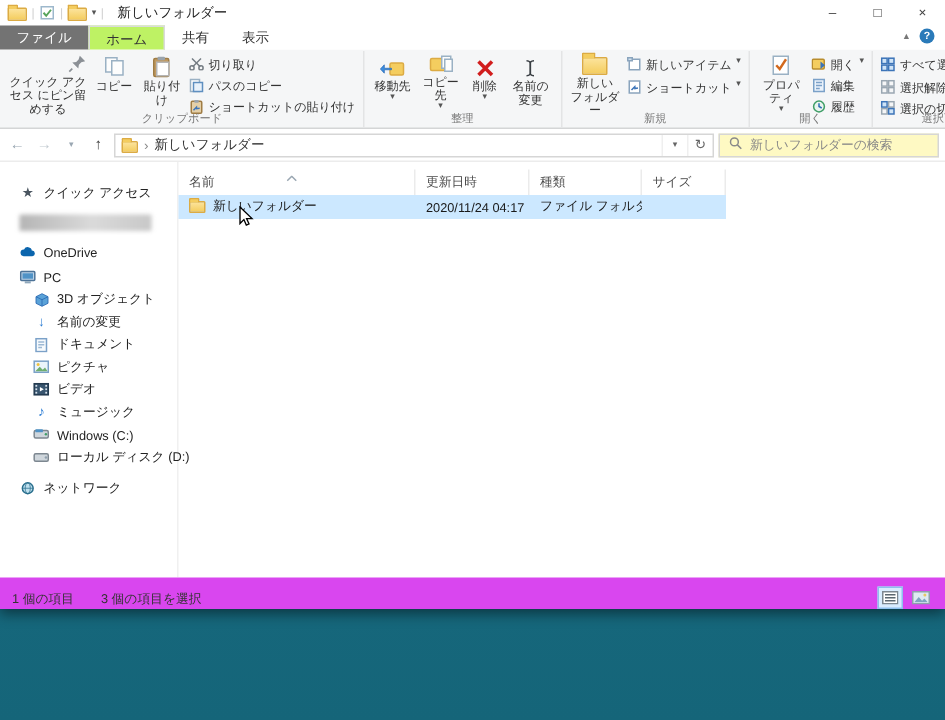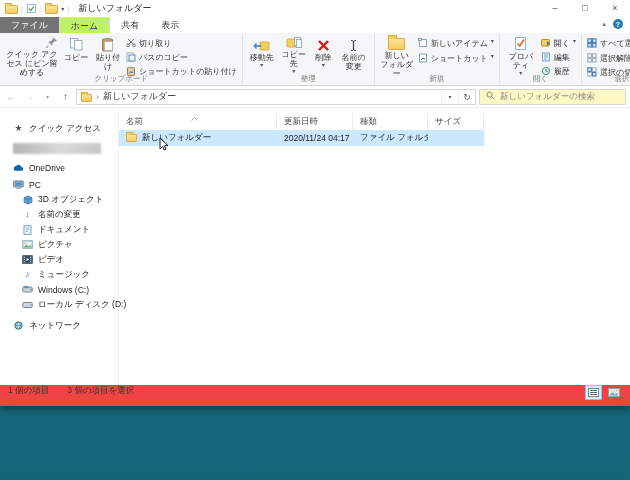--- a/index.html
+++ b/index.html
@@ -66,21 +66,21 @@
   .mt2{margin-top:2px;} .mt4{margin-top:4px;} .mt6{margin-top:6px;}
   .main { flex:1; position:relative; padding-top:5px; }
   .lheader { display:flex; height:17px; font-size:8.5px; color:#4a4a4a; align-items:center; position:relative; }
   .hcell { padding-left:7px; display:flex; align-items:center; height:100%; border-right:1px solid #ebebeb; }
   .c-name { width:158px; } .c-date { width:76px; } .c-type { width:75px; } .c-size { width:56px; }
   .sort-caret { position:absolute; top:0px; left:72px; }
   .lrow { display:flex; height:16px; align-items:center; font-size:8.5px; color:#1a1a1a; width:365px; }
   .lrow.sel { background:#cce8ff; }
   .cell { padding-left:7px; display:flex; align-items:center; gap:5px; height:100%; overflow:hidden; white-space:nowrap; }
   
-  .statusbar { height:21px; flex:none; display:flex; align-items:flex-start; padding:0 8px; font-size:8.5px; color:#333; gap:18px; background:#ef4444; }
+  .statusbar { height:21px; flex:none; display:flex; align-items:flex-end; padding:0 8px; font-size:8.5px; color:#333; gap:18px; background:#d946ef; }
   .status-right { margin-left:auto; display:flex; gap:3px; }
   .viewbtn { width:17px; height:15px; display:flex; align-items:center; justify-content:center; }
   .viewbtn.sel { border:1px solid #8fc0ee; background:#d9ecff; }
   
   .cursor { position:absolute; left:159px; top:137px; z-index:20; }
 </style>
 </head>
 <body>
 
 <div class="window">

